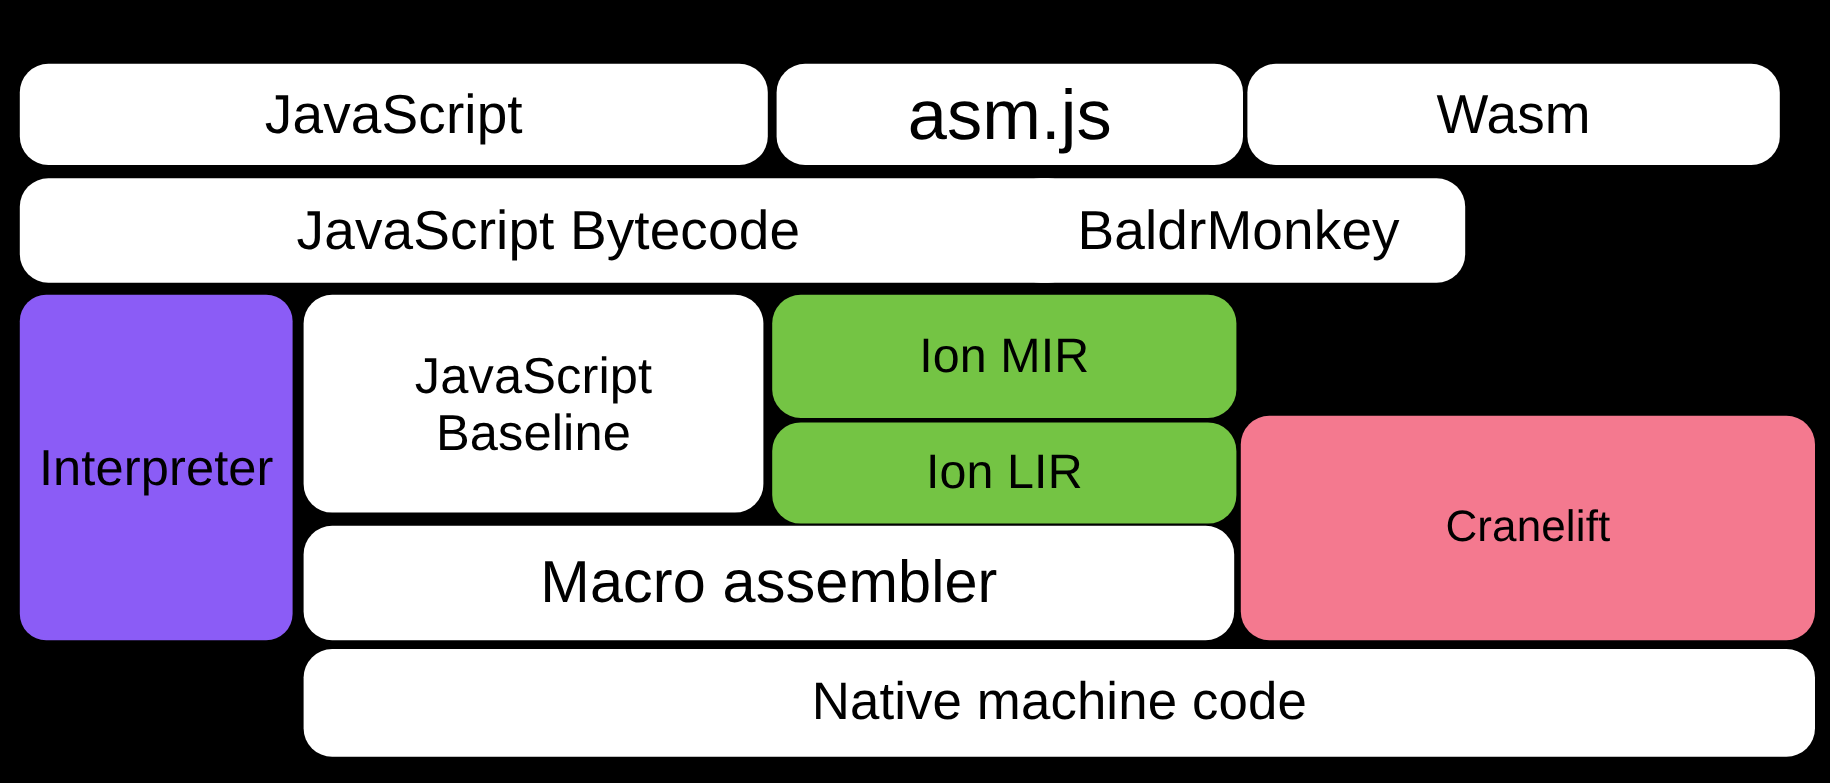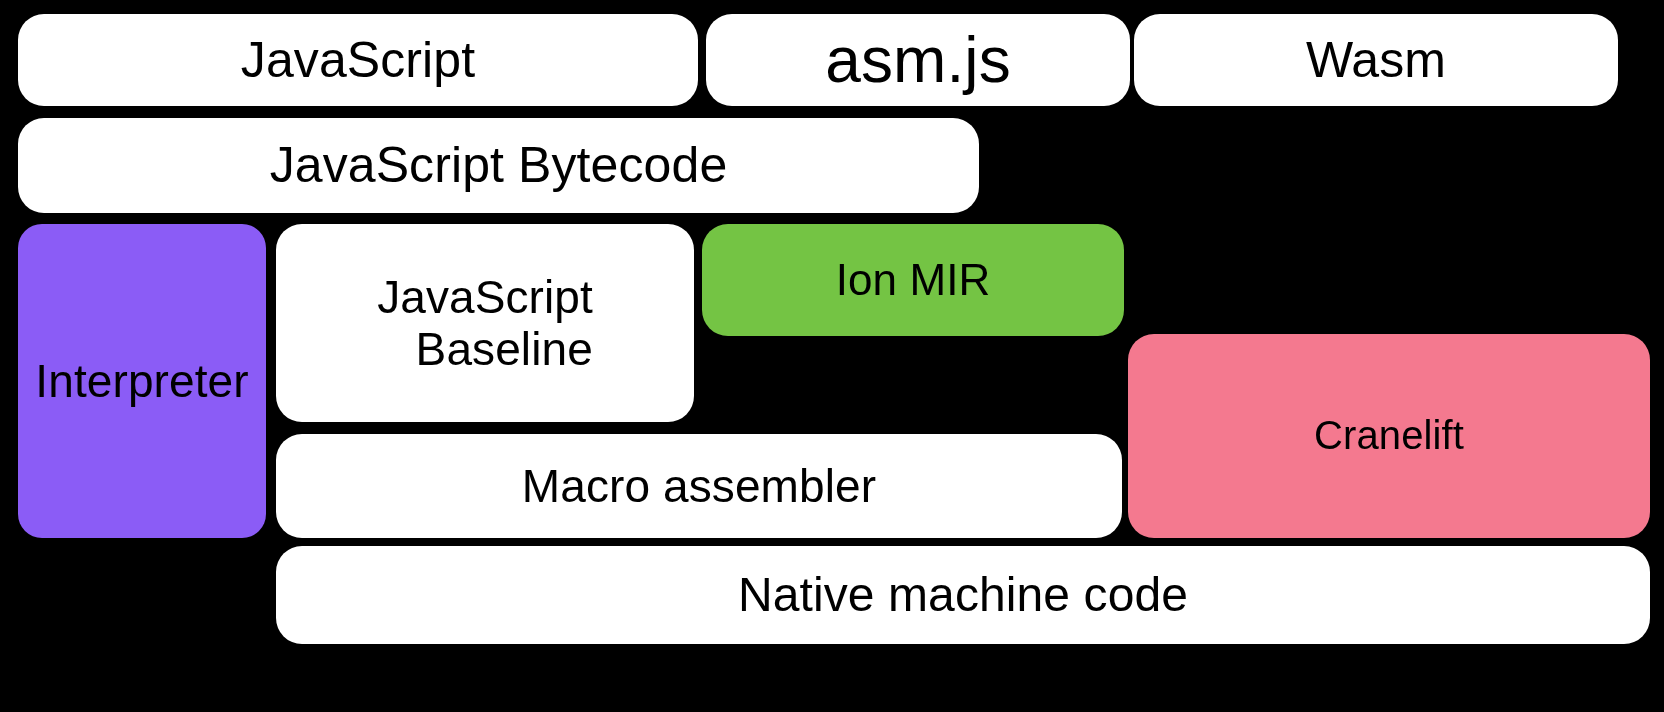--- a/index.html
+++ b/index.html
@@ -16,27 +16,28 @@
     height: 712px;
     background: #000000;
     overflow: hidden;
   }
   .node {
     position: absolute;
     box-sizing: border-box;
     display: flex;
     align-items: center;
     justify-content: center;
-    text-align: right;
+    text-align: center;
     border-radius: 26px;
     color: #000000;
     font-weight: 400;
     line-height: 1.14;
     white-space: pre-line;
     letter-spacing: 0.1px;
+    margin-top: 44px;
   }
   .fill-white  { background: #ffffff; }
   .fill-gray   { background: #8b5cf6; }
   .fill-green  { background: #74c444; }
   .fill-pink   { background: #f4798f; }
 
   
   .n-javascript    { left: 18px;   top: 14px;  width: 680px;  height: 92px;  font-size: 50px; }
   .n-asmjs         { left: 706px;  top: 14px;  width: 424px;  height: 92px;  font-size: 64px; }
   .n-wasm          { left: 1134px; top: 14px;  width: 484px;  height: 92px;  font-size: 50px; }
@@ -44,46 +45,48 @@
   
   .n-jsbytecode    { left: 18px;   top: 118px; width: 961px;  height: 95px;  font-size: 50px; }
   .n-baldrmonkey   { left: 920px;  top: 118px; width: 412px;  height: 95px;  font-size: 50px; }
 
   
   .n-interpreter   { left: 18px;   top: 224px; width: 248px;  height: 314px; font-size: 46px; border-radius: 24px; }
   .n-jsbaseline    { left: 276px;  top: 224px; width: 418px;  height: 198px; font-size: 46px; }
   .n-ionmir        { left: 702px;  top: 224px; width: 422px;  height: 112px; font-size: 44px; }
   .n-ionlir        { left: 702px;  top: 340px; width: 422px;  height: 92px;  font-size: 44px; }
   .n-cranelift     { left: 1128px; top: 334px; width: 522px;  height: 204px; font-size: 40px; }
-  .n-macroasm      { left: 276px;  top: 434px; width: 846px;  height: 104px; font-size: 46px; }
+  .n-macroasm      { left: 276px;  top: 434px; width: 846px;  height: 104px; font-size: 54px; }
 
   
   .n-nativecode    { left: 276px;  top: 546px; width: 1374px; height: 98px;  font-size: 48px; }
 </style>
 </head>
 <body>
 
 <div id="stage">
 
   <div class="node fill-white n-javascript">JavaScript</div>
 
   <div class="node fill-white n-asmjs">asm.js</div>
 
   <div class="node fill-white n-wasm">Wasm</div>
 
   <div class="node fill-white n-jsbytecode">JavaScript Bytecode</div>
 
+  <div class="node fill-white n-baldrmonkey">BaldrMonkey</div>
 
   <div class="node fill-gray n-interpreter">Interpreter</div>
 
   <div class="node fill-white n-jsbaseline">JavaScript
 Baseline</div>
 
   <div class="node fill-green n-ionmir">Ion MIR</div>
 
+  <div class="node fill-green n-ionlir">Ion LIR</div>
 
   <div class="node fill-pink n-cranelift">Cranelift</div>
 
   <div class="node fill-white n-macroasm">Macro assembler</div>
 
   <div class="node fill-white n-nativecode">Native machine code</div>
 
 </div>
 
 </body></html>

